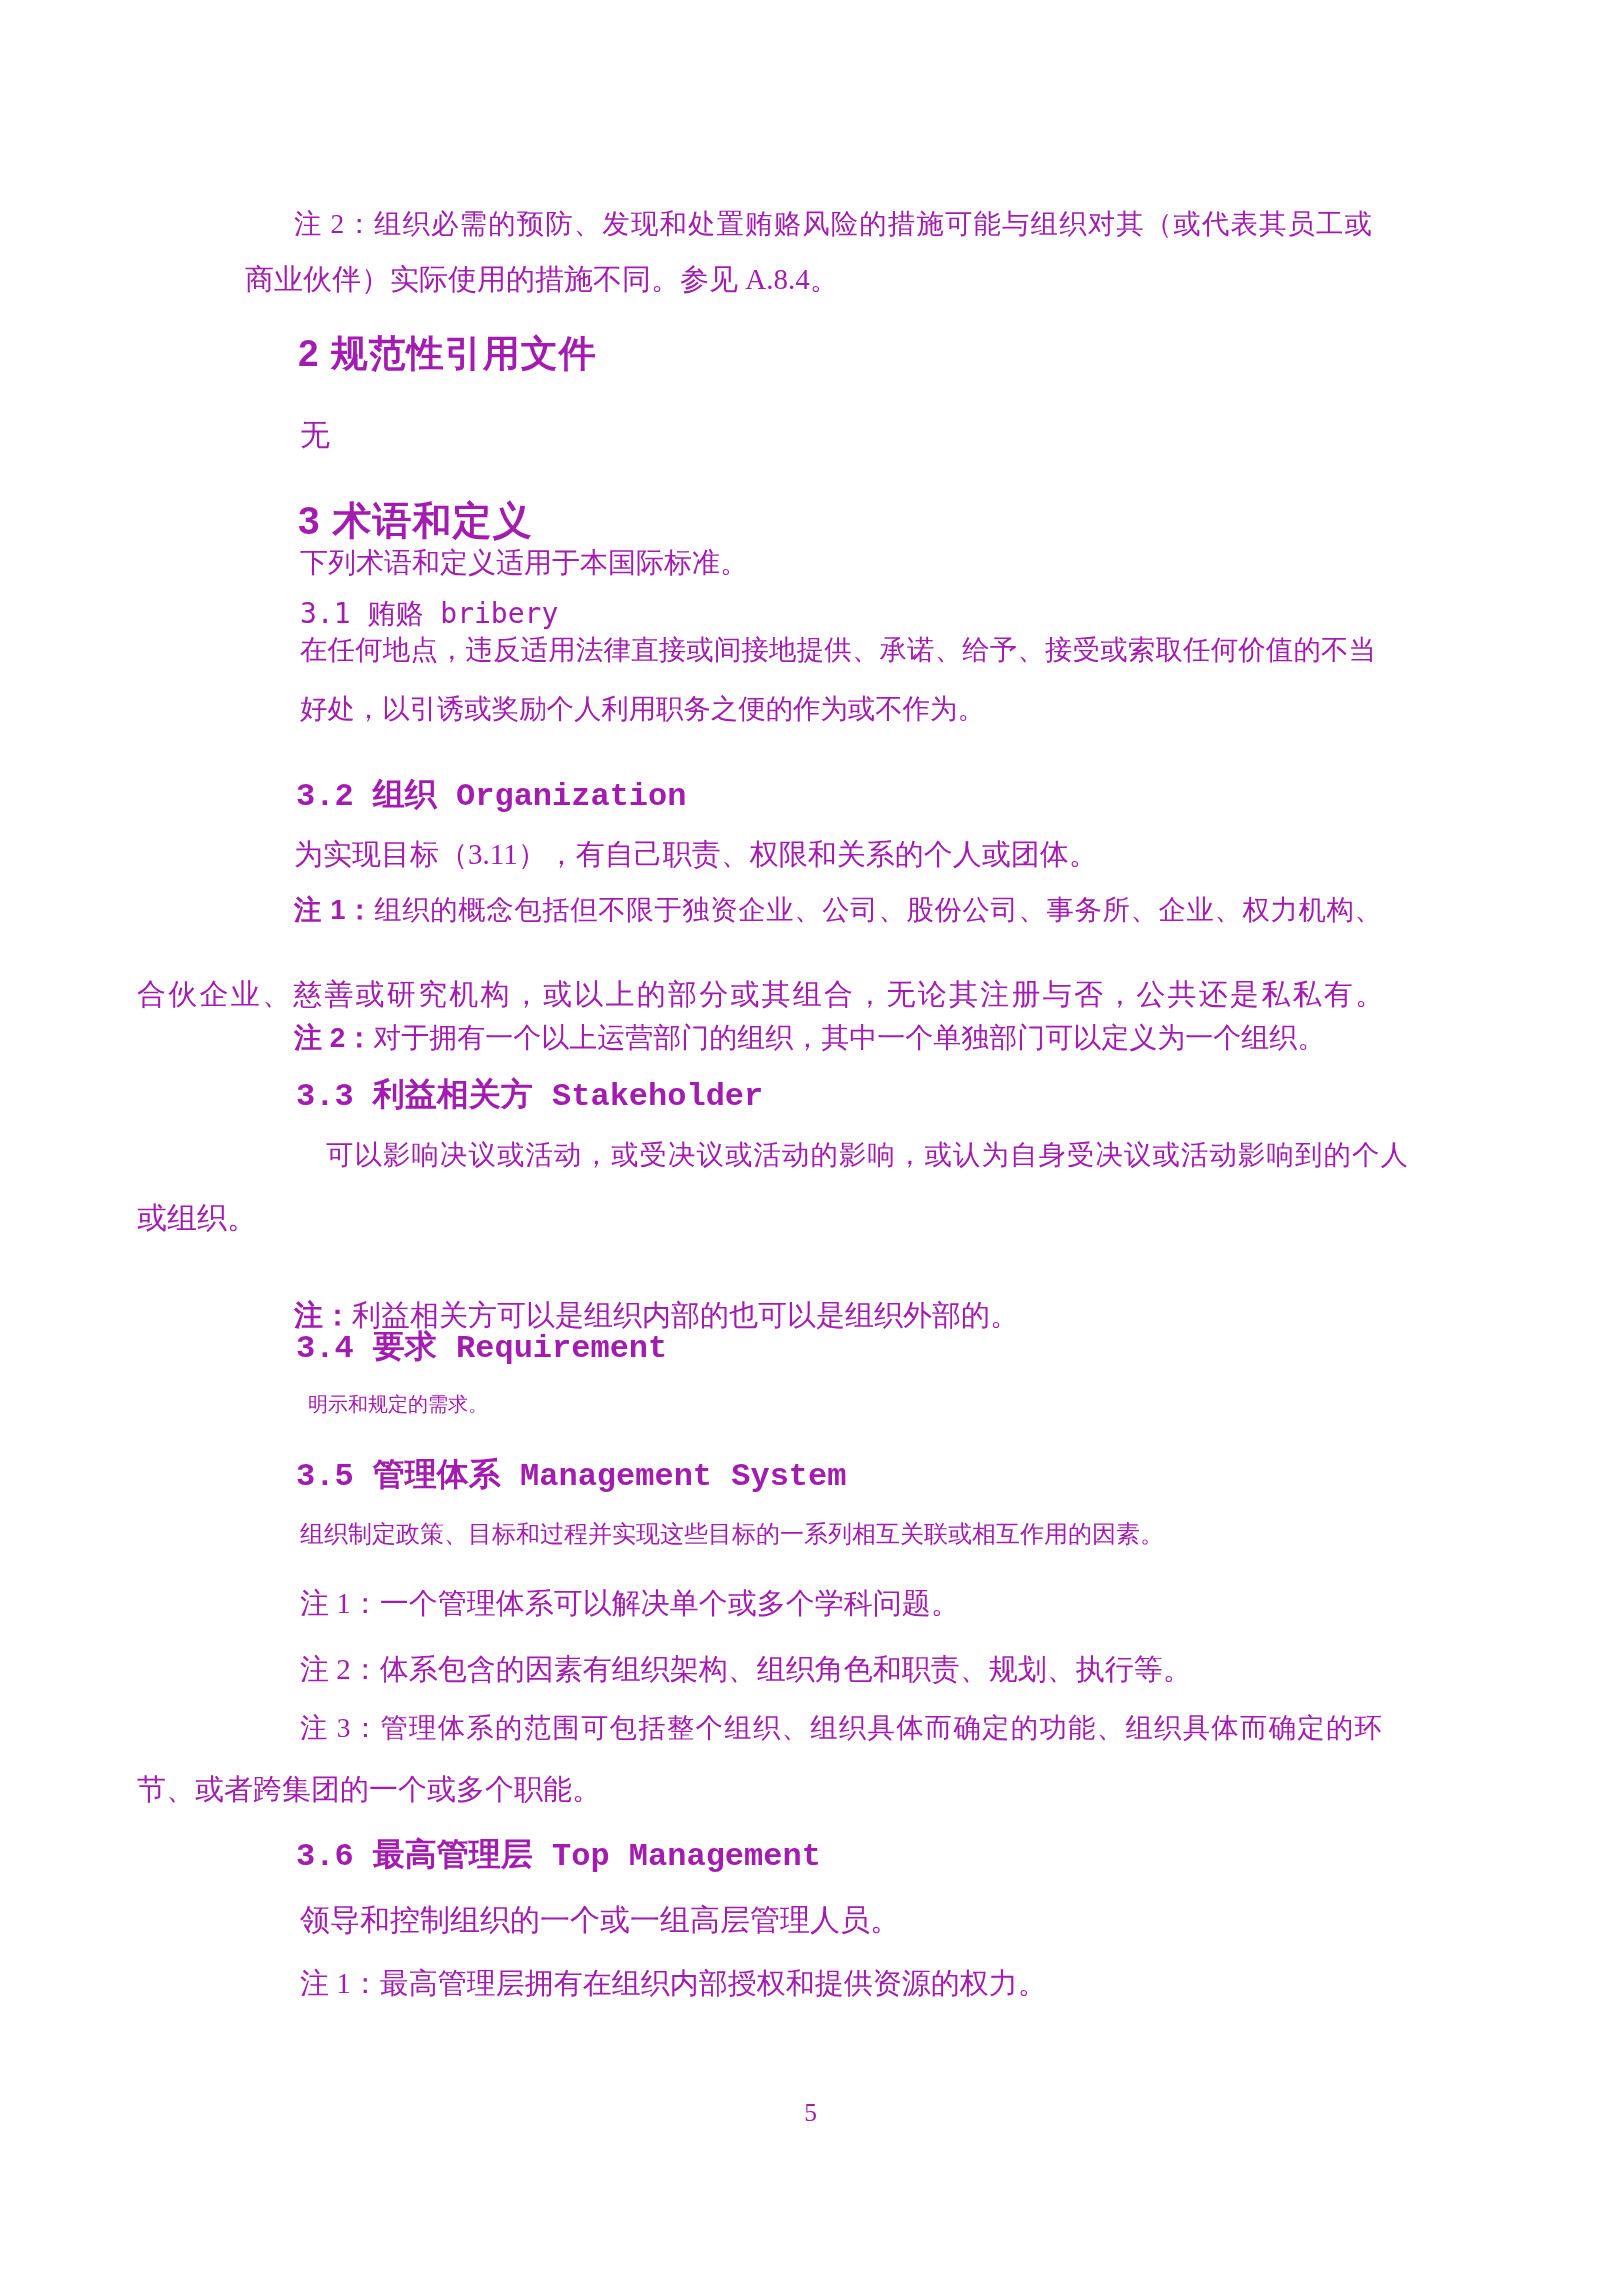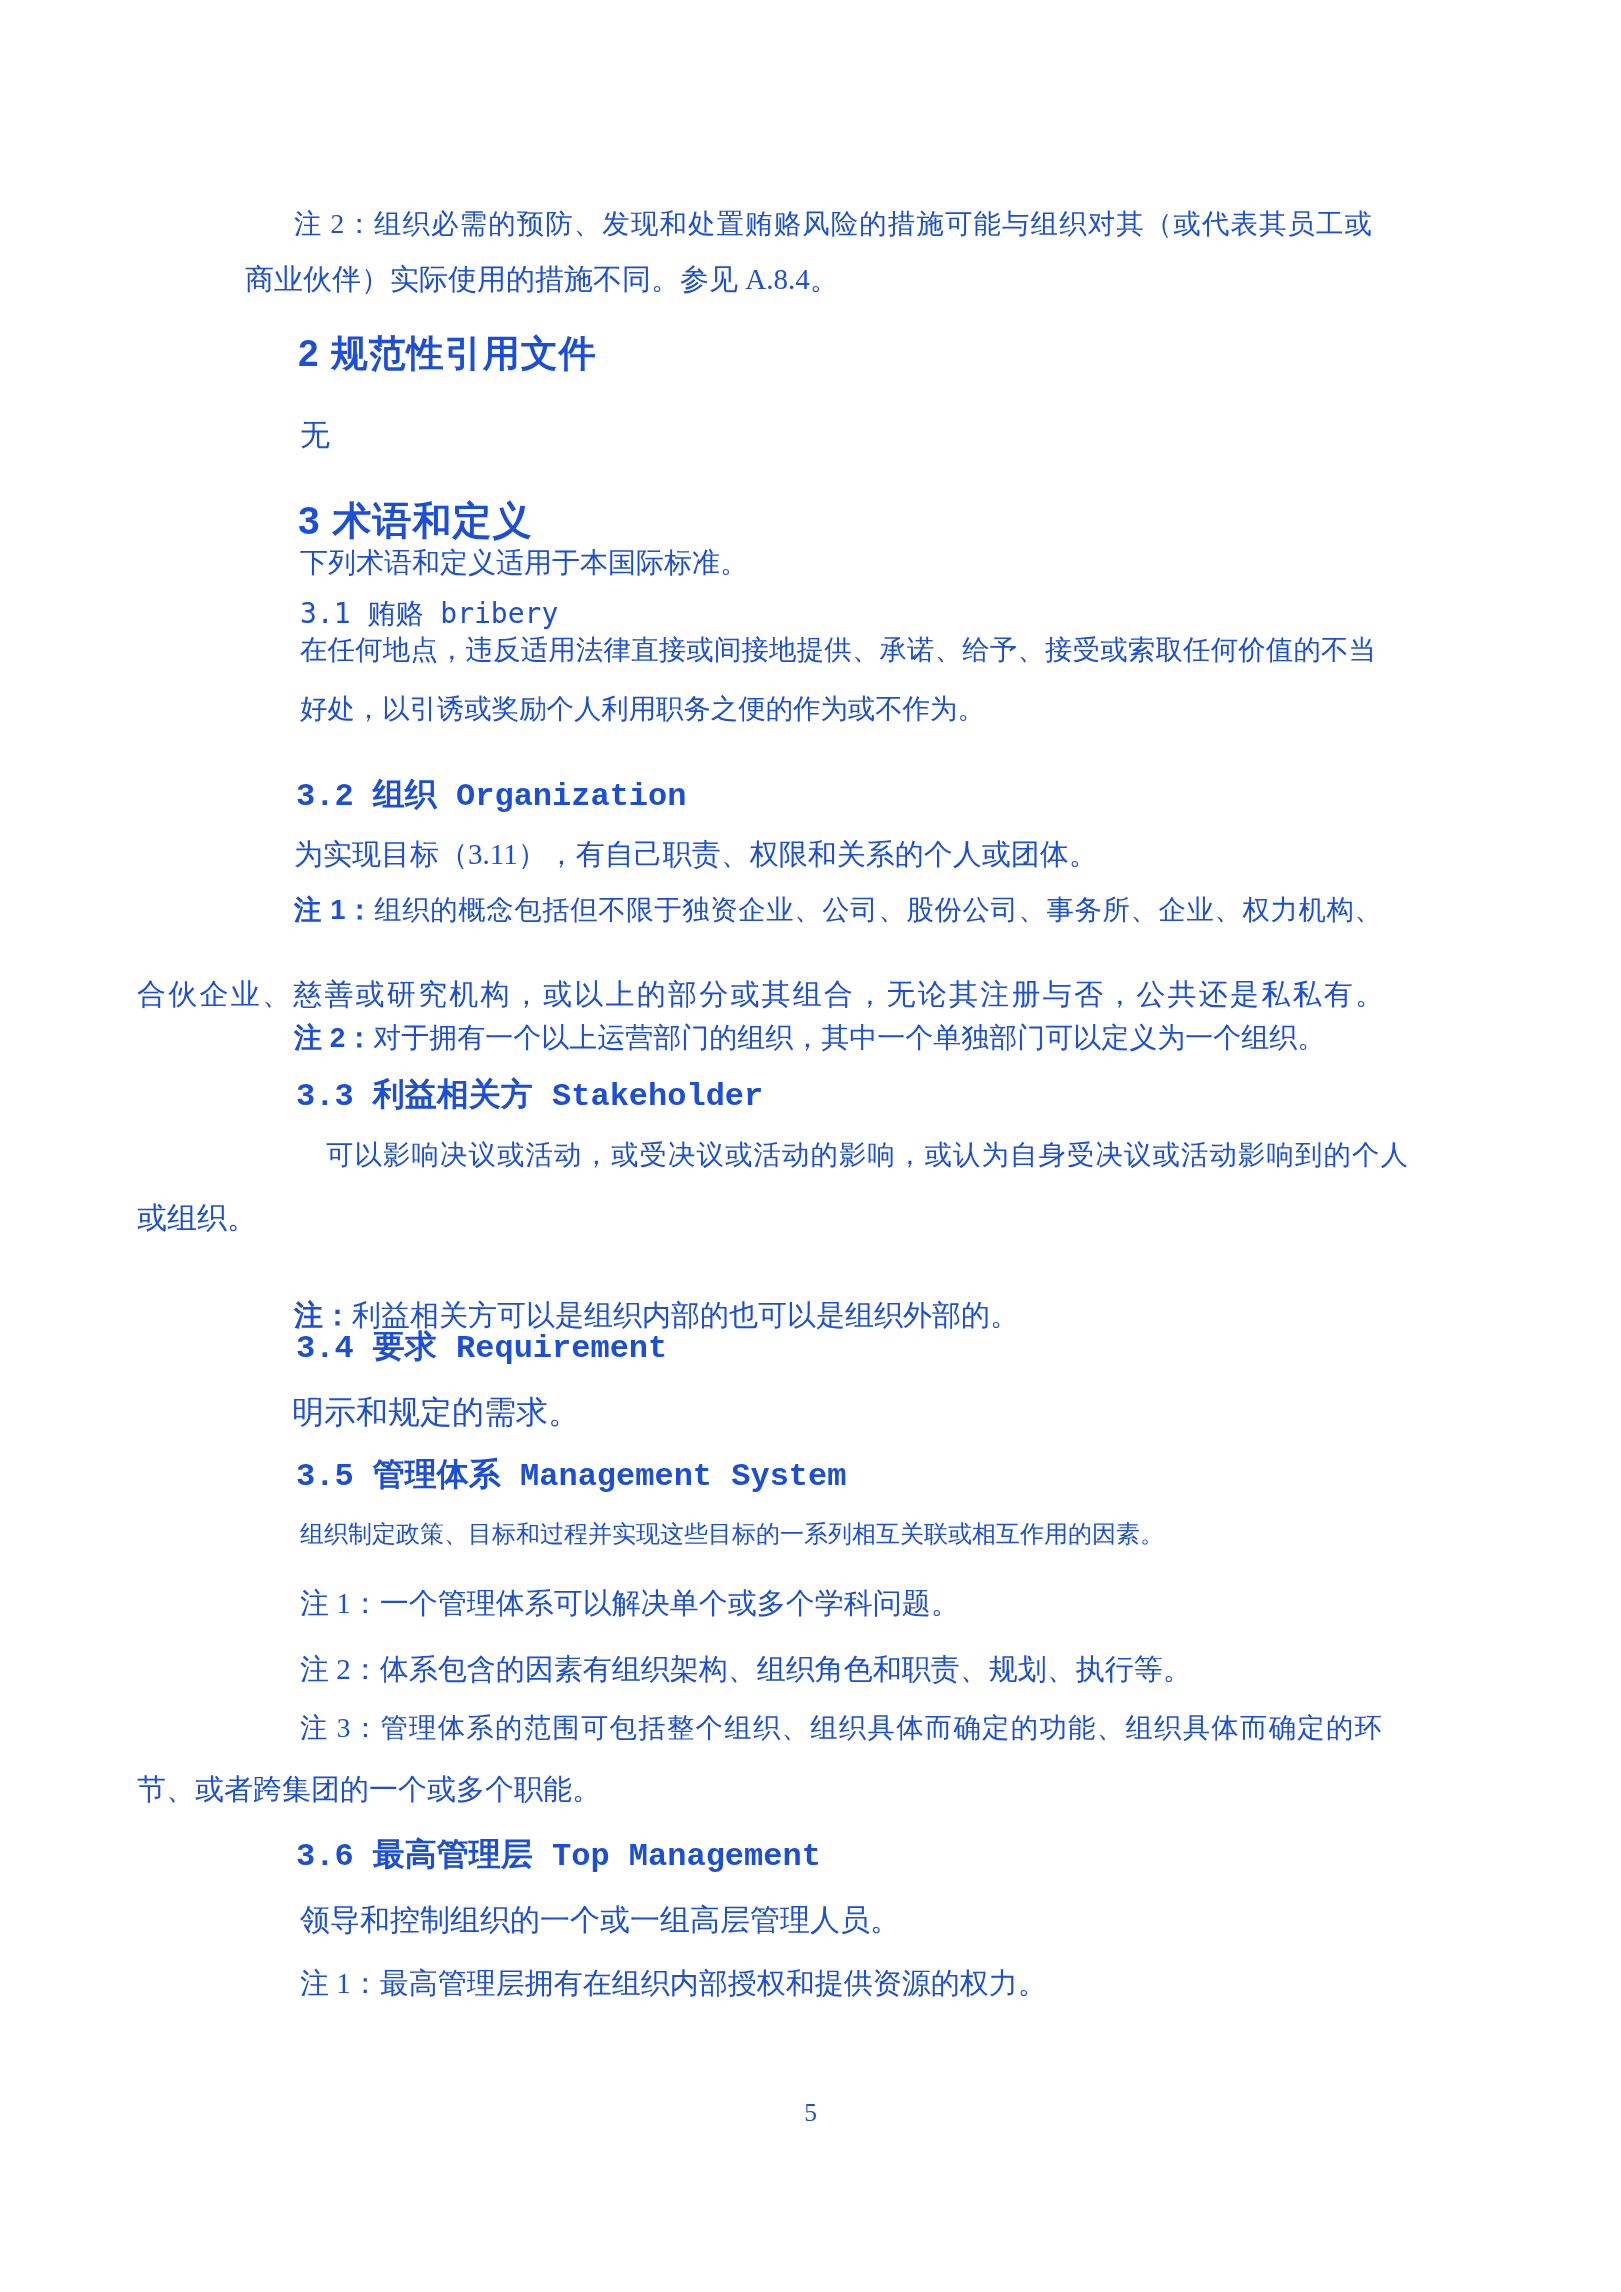--- a/index.html
+++ b/index.html
@@ -9,21 +9,21 @@
     width:1621px;
     height:2293px;
     background:#ffffff;
     overflow:hidden;
     color:#111111;
   }
   .ln{
     position:absolute;
     white-space:nowrap;
     font-family:"Liberation Serif","DejaVu Serif",serif;
-    color:#1d4ed8;
+    color:#a21caf;
     line-height:1.25;
   }
   
   .stretch{
     white-space:normal;
     text-align:justify;
     text-align-last:justify;
     word-break:break-all;
     overflow:hidden;
     height:1.35em;
@@ -66,21 +66,21 @@
     <div class="ln h3" style="top: 777px; left: 296px; font-size: 32px;"><span>3.2 组织 Organization</span></div>
     <div class="ln" style="top: 836px; left: 294px; font-size: 29px;"><span>为实现目标（3.11），有自己职责、权限和关系的个人或团体。</span></div>
     <div class="ln stretch" style="top: 893px; left: 294px; font-size: 27.4px; width: 1088px;"><span class="note-prefix">注 1：</span><span>组织的概念包括但不限于独资企业、公司、股份公司、事务所、企业、权力机构、</span></div>
     <div class="ln stretch" style="top: 952px; left: 137px; font-size: 29px; width: 1247px; margin-top: 24px;"><span>合伙企业、慈善或研究机构，或以上的部分或其组合，无论其注册与否，公共还是私私有。</span></div>
     <div class="ln" style="top: 1020px; left: 294px; font-size: 28px;"><span class="note-prefix">注 2：</span><span>对于拥有一个以上运营部门的组织，其中一个单独部门可以定义为一个组织。</span></div>
     <div class="ln h3" style="top: 1077px; left: 296px; font-size: 32px;"><span>3.3 利益相关方 Stakeholder</span></div>
     <div class="ln stretch" style="top: 1138px; left: 300px; font-size: 27.4px; width: 1082px; margin-left: 26px;"><span>可以影响决议或活动，或受决议或活动的影响，或认为自身受决议或活动影响到的个人</span></div>
     <div class="ln" style="top: 1199px; left: 137px; font-size: 30px;"><span>或组织。</span></div>
     <div class="ln" style="top: 1273px; left: 294px; font-size: 29px; margin-top: 24px;"><span class="note-prefix">注：</span><span>利益相关方可以是组织内部的也可以是组织外部的。</span></div>
     <div class="ln h3" style="top: 1329px; left: 296px; font-size: 32px;"><span>3.4 要求 Requirement</span></div>
-    <div class="ln" style="top: 1392px; left: 292px; font-size: 32px;"><span>明示和规定的需求。</span></div>
+    <div class="ln" style="top: 1392px; left: 308px; font-size: 20px;"><span>明示和规定的需求。</span></div>
     <div class="ln h3" style="top: 1457px; left: 296px; font-size: 32px;"><span>3.5 管理体系 Management System</span></div>
     <div class="ln" style="top: 1519px; left: 300px; font-size: 24px;"><span>组织制定政策、目标和过程并实现这些目标的一系列相互关联或相互作用的因素。</span></div>
     <div class="ln" style="top: 1585px; left: 300px; font-size: 29px;"><span class="">注 1：</span><span>一个管理体系可以解决单个或多个学科问题。</span></div>
     <div class="ln" style="top: 1651px; left: 300px; font-size: 29px;"><span class="">注 2：</span><span>体系包含的因素有组织架构、组织角色和职责、规划、执行等。</span></div>
     <div class="ln stretch" style="top: 1711px; left: 300px; font-size: 27.4px; width: 1082px;"><span class="">注 3：</span><span>管理体系的范围可包括整个组织、组织具体而确定的功能、组织具体而确定的环</span></div>
     <div class="ln" style="top: 1771px; left: 137px; font-size: 29px;"><span>节、或者跨集团的一个或多个职能。</span></div>
     <div class="ln h3" style="top: 1837px; left: 296px; font-size: 32px;"><span>3.6 最高管理层 Top Management</span></div>
     <div class="ln" style="top: 1901px; left: 300px; font-size: 30px;"><span>领导和控制组织的一个或一组高层管理人员。</span></div>
     <div class="ln" style="top: 1965px; left: 300px; font-size: 29px;"><span class="">注 1：</span><span>最高管理层拥有在组织内部授权和提供资源的权力。</span></div>
     <div class="ln pageno" style="top: 2097px; left: 0px; width: 1621px; font-size: 25.5px;">5</div>

